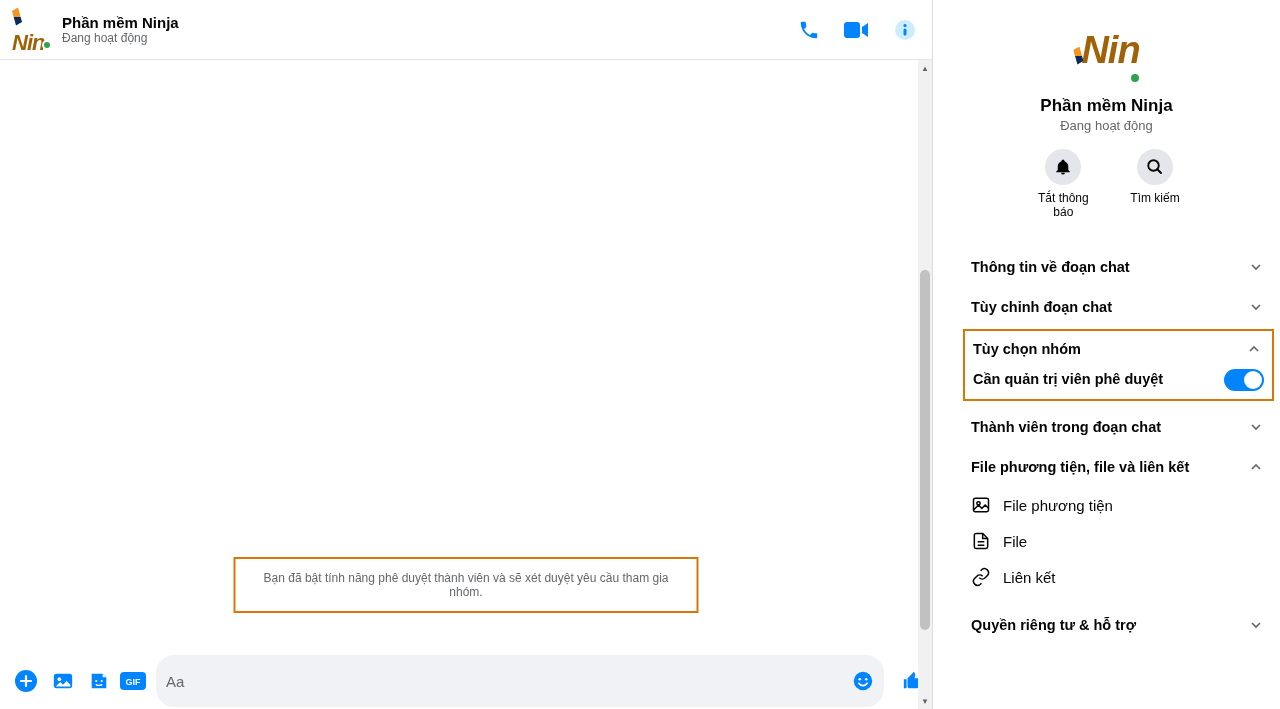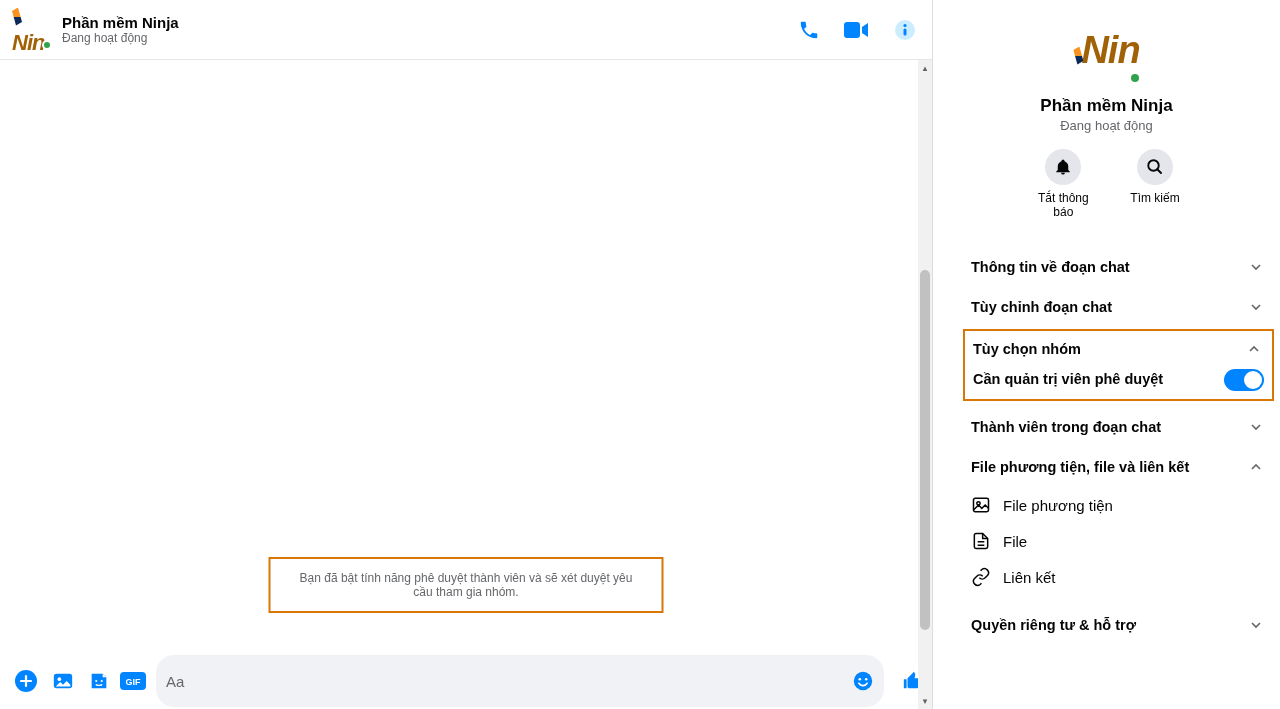--- a/index.html
+++ b/index.html
@@ -9,21 +9,21 @@
     .header-avatar { width: 40px; height: 40px; border-radius: 50%; position: relative; background: #fff; display: flex; align-items: center; justify-content: center; overflow: visible; }
     .avatar-logo { font-size: 22px; font-weight: 900; color: #a16207; font-style: italic; letter-spacing: -1px; }
     .avatar-logo::before { content: ''; display: inline-block; width: 10px; height: 18px; background: linear-gradient(180deg, #f7931e 50%, #0a2a5c 50%); clip-path: polygon(0 20%, 60% 0, 100% 80%, 40% 100%); margin-right: -2px; vertical-align: -2px; }
     .online-dot { position: absolute; bottom: 0px; right: 0px; width: 10px; height: 10px; background: #31a24c; border-radius: 50%; border: 2px solid #fff; }
     .header-info { margin-left: 10px; flex: 1; }
     .header-title { font-size: 15px; font-weight: 600; color: #050505; }
     .header-status { font-size: 12px; color: #65676b; }
     .header-actions { display: flex; gap: 18px; align-items: center; }
     .action-icon { width: 30px; height: 30px; display: flex; align-items: center; justify-content: center; color: #0084ff; cursor: pointer; }
     .chat-body { flex: 1; position: relative; overflow-y: auto; }
-    .system-message { position: absolute; bottom: 40px; left: 50%; transform: translateX(-50%); font-size: 12px; color: #65676b; text-align: center; border: 2px solid #d97706; padding: 12px 20px; width: 395px; }
+    .system-message { position: absolute; bottom: 40px; left: 50%; transform: translateX(-50%); font-size: 12px; color: #65676b; text-align: center; border: 2px solid #d97706; padding: 12px 20px; width: 465px; }
     .composer { height: 56px; display: flex; align-items: center; padding: 0 8px; gap: 6px; }
     .composer-icon { width: 30px; height: 30px; display: flex; align-items: center; justify-content: flex-end; color: #0084ff; cursor: pointer; border-radius: 50%; }
     .composer-input-wrap { flex: 1; background: #f0f2f5; border-radius: 18px; height: 52px; display: flex; align-items: center; padding: 0 10px; margin: 0 4px; }
     .composer-input { flex: 1; border: none; background: transparent; outline: none; font-size: 15px; color: #050505; }
     .composer-input::placeholder { color: #65676b; }
     .scrollbar-track { position: absolute; right: 0; top: 60px; bottom: 0; width: 14px; background: #f1f1f1; }
     .scrollbar-thumb { position: absolute; right: 2px; width: 10px; height: 360px; background: #c1c1c1; border-radius: 5px; top: 210px; }
     .scrollbar-arrow { position: absolute; width: 12px; height: 12px; left: 1px; display:flex; align-items:center; justify-content:center; font-size:9px; color:#606060; }
     .sidebar { width: 347px; display: flex; flex-direction: column; background: #fff; overflow-y: auto; }
     .profile { display: flex; flex-direction: column; align-items: center; padding: 14px 0 10px; }

